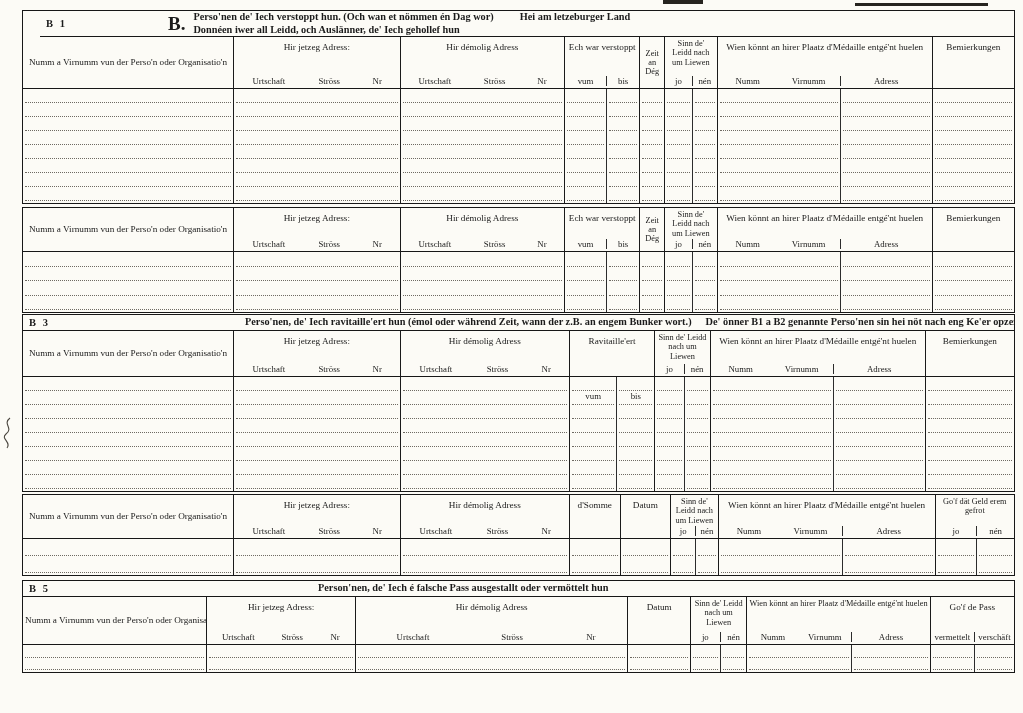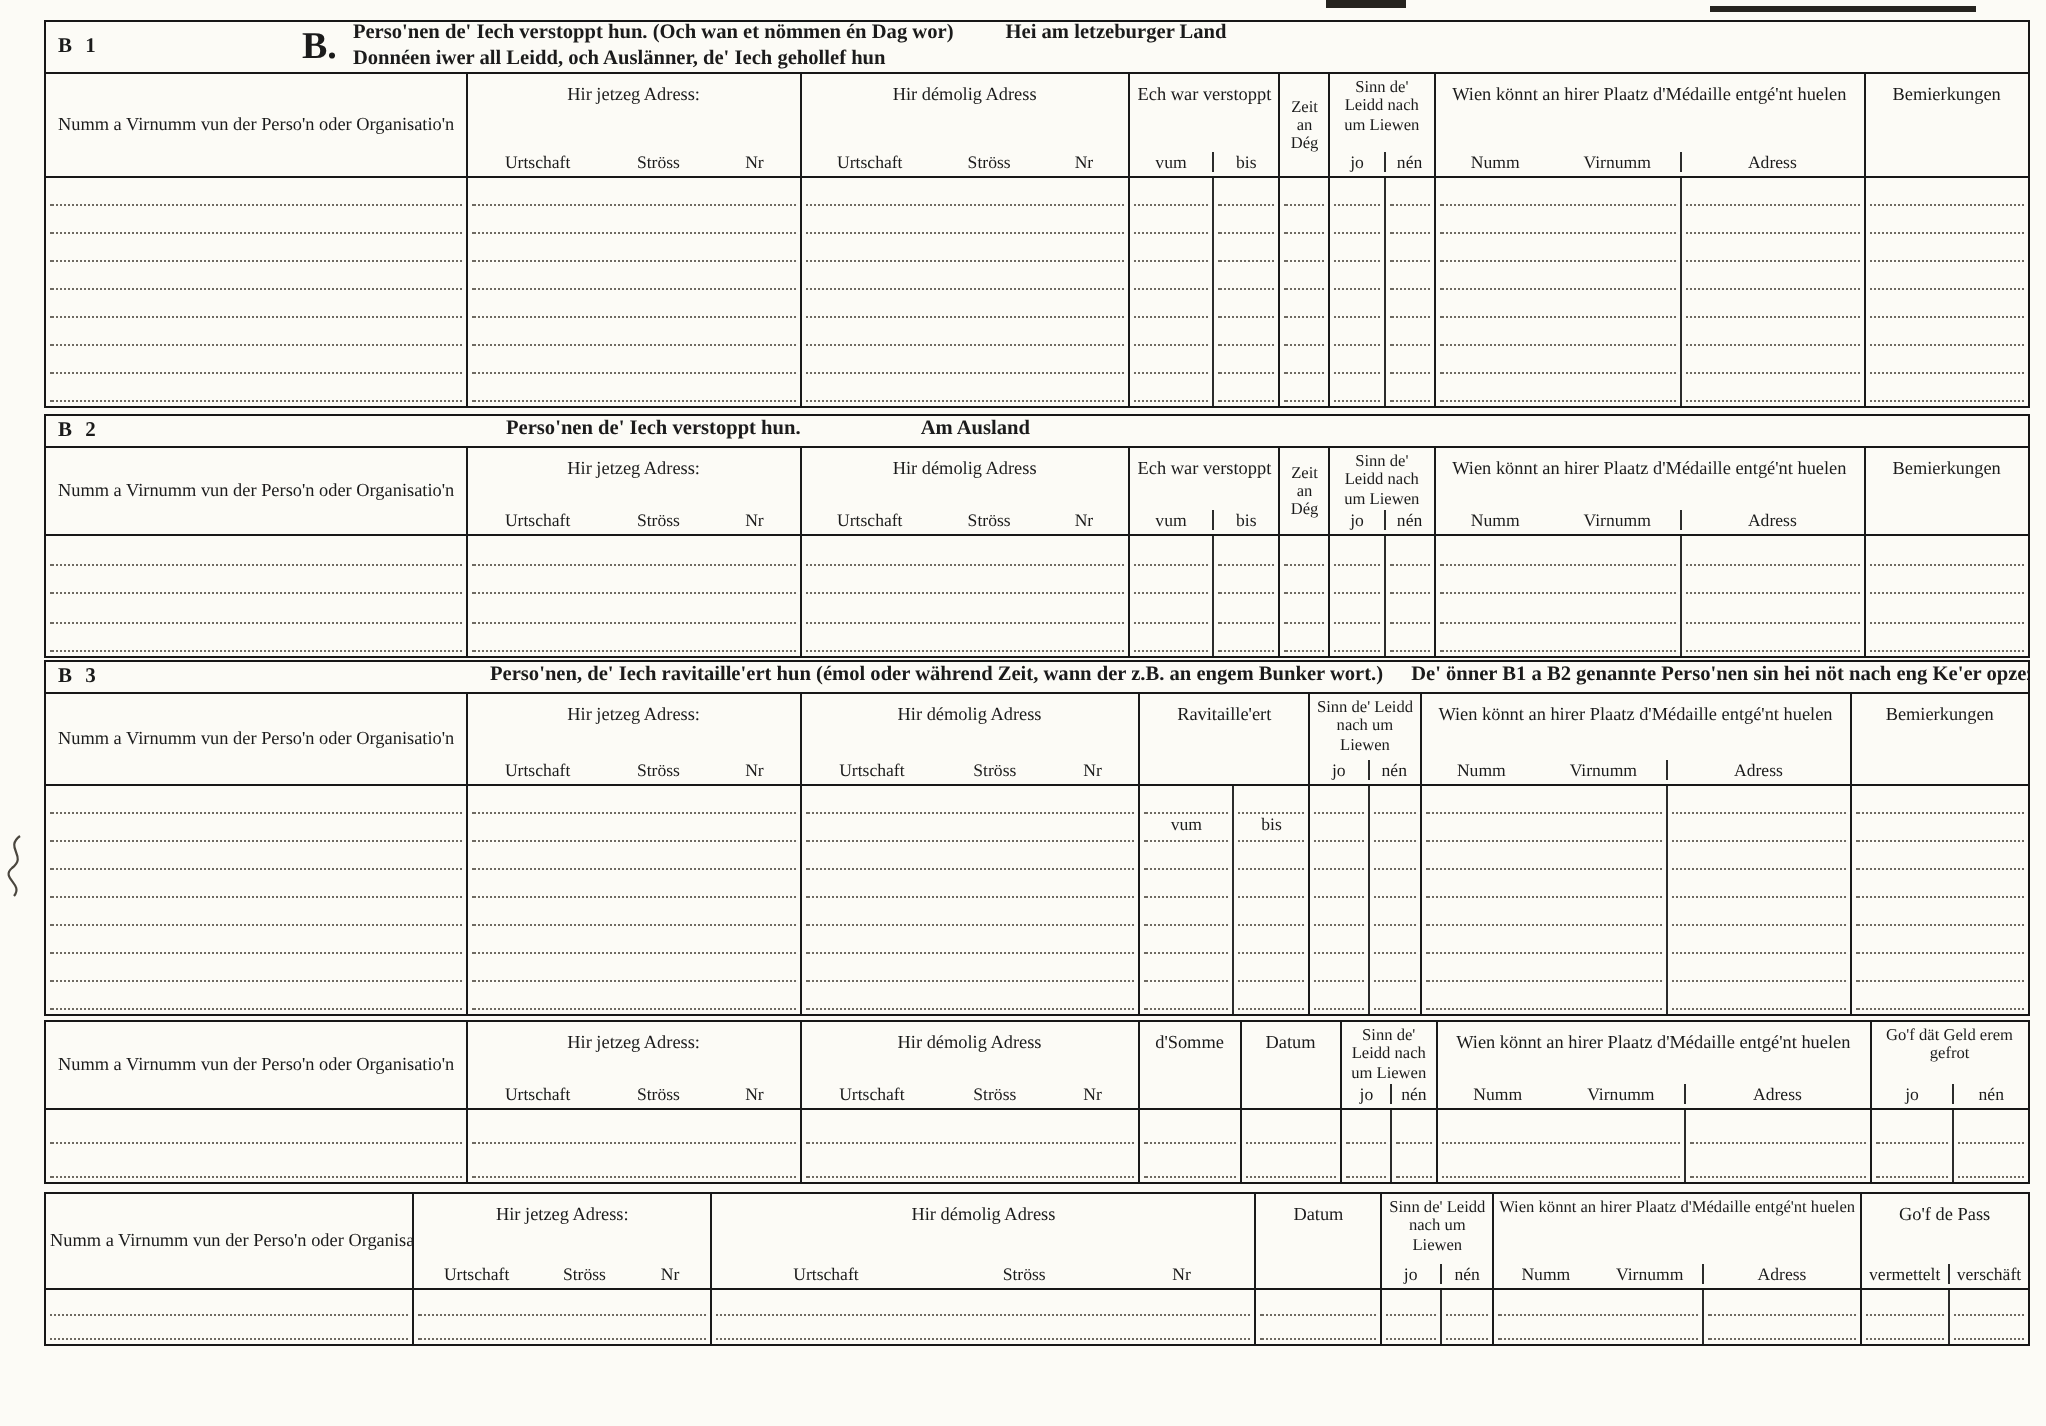--- a/index.html
+++ b/index.html
@@ -40,21 +40,21 @@
 <body>
 
 <div class="paper">
   <div class="artifact" style="left:855px;top:3px;width:133px;height:3px;"></div>
   <div class="artifact" style="left:663px;top:0px;width:40px;height:4px;"></div>
   <svg class="scribble" width="16" height="34" viewBox="0 0 16 34">
     <path d="M10 2 C 2 8, 14 12, 6 18 C 0 23, 12 26, 7 32" fill="none" stroke="#4a463e" stroke-width="1.1"></path>
   </svg>
   <div id="form">
       <div class="section sec-gap1">
-        <div class="bar" style="height: 26px;">
+        <div class="bar" style="height: 26px; margin-left: 17px;">
           <div class="bar-id">B 1</div>
           <div class="big-letter" style="margin-left: 38px;">B.</div>
           <div class="bar-titles" style="margin-left: 8px;">
             <div><span>Perso'nen de' Iech verstoppt hun. (Och wan et nömmen én Dag wor)</span><span class="bar-suffix" style="margin-left: 26px;">Hei am letzeburger Land</span></div>
             <div><span>Donnéen iwer all Leidd, och Auslänner, de' Iech gehollef hun</span></div>
           </div>
         </div>
         <div class="grid">
           <div class="col" style="width: 21.2%;">
             <div class="hdr center" style="height: 52px;">
@@ -241,26 +241,20 @@
                 <div class="rw" style="height: 14px;"></div>
                 <div class="rw" style="height: 14px;"></div>
                 <div class="rw" style="height: 14px;"></div>
                 <div class="rw" style="height: 14px;"></div>
               </div>
             </div>
           </div>
         </div>
       </div>
       <div class="section sec-gap2">
-        <div class="bar" style="height: 16px;">
-          <div class="bar-id">B 2</div>
-          <div class="bar-titles" style="margin-left: 140px;">
-            <div><span>Perso'nen de' Iech verstoppt hun.</span><span class="bar-suffix" style="margin-left: 60px;">Am Ausland</span></div>
-          </div>
-        </div>
         <div class="grid">
           <div class="col" style="width: 21.2%;">
             <div class="hdr center" style="height: 44px;">
               <div class="lab nowrap">Numm a Virnumm vun der Perso'n oder Organisatio'n</div>
             </div>
             <div class="cbody">
               <div class="bseg" style="width: 100%;">
                 <div class="rw" style="height: 14.5px;"></div>
                 <div class="rw" style="height: 14.5px;"></div>
                 <div class="rw" style="height: 14.5px;"></div>
@@ -705,20 +699,26 @@
               </div>
               <div class="bseg div" style="width: 48%;">
                 <div class="rw" style="height: 17px;"></div>
                 <div class="rw" style="height: 17px;"></div>
               </div>
             </div>
           </div>
         </div>
       </div>
       <div class="section ">
+        <div class="bar" style="height: 16px;">
+          <div class="bar-id">B 5</div>
+          <div class="bar-titles" style="margin-left: 205px;">
+            <div><span>Person'nen, de' Iech é falsche Pass ausgestallt oder vermöttelt hun</span></div>
+          </div>
+        </div>
         <div class="grid">
           <div class="col" style="width: 18.5%;">
             <div class="hdr center" style="height: 48px;">
               <div class="lab nowrap">Numm a Virnumm vun der Perso'n oder Organisatio'n</div>
             </div>
             <div class="cbody">
               <div class="bseg" style="width: 100%;">
                 <div class="rw" style="height: 12.5px;"></div>
                 <div class="rw" style="height: 12.5px;"></div>
               </div>

